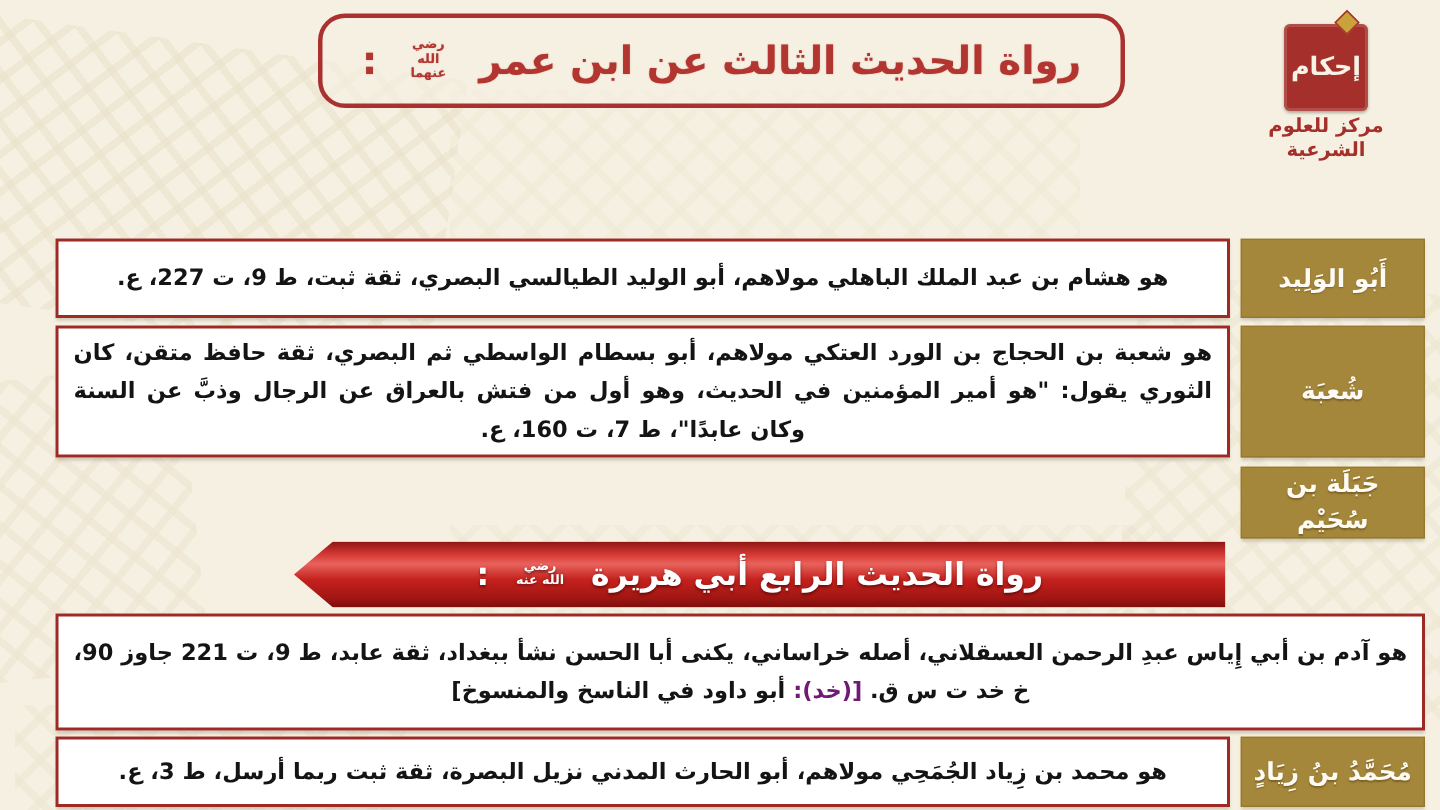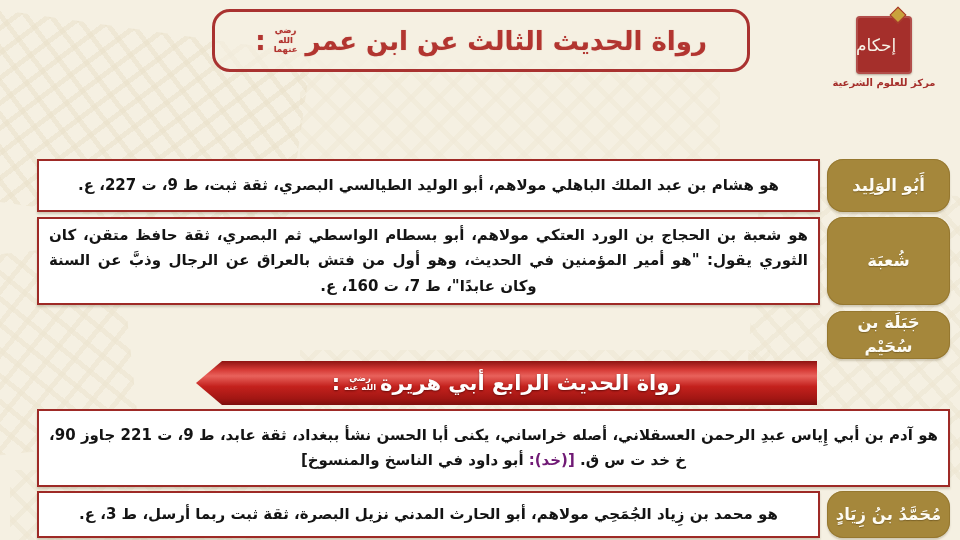--- a/index.html
+++ b/index.html
@@ -37,59 +37,58 @@
     position:absolute;left:212px;top:9px;width:532px;height:57px;
     border:3px solid #A93230;border-radius:18px;
     display:flex;align-items:center;justify-content:center;
     color:#B23530;font-weight:bold;font-size:26px;
     z-index:2;background:rgba(245,240,226,.6);
     text-shadow:0 0 1px rgba(178,53,48,.4);
   }
   .honorific{
     display:inline-block;width:34px;font-size:8.5px;line-height:1.1;
     text-align:center;vertical-align:middle;font-weight:bold;
-    margin:0 3px;
+    margin:0 17px;
   }
 
   
   .logo{
     position:absolute;top:16px;left:auto;right:auto;
     right:24px;width:104px;text-align:center;z-index:2;
   }
   .logo-box{
     width:56px;height:58px;margin:0 auto;
     background:#A52F2B;border-radius:4px;
-    display:flex;align-items:center;justify-content:flex-end;
-    color:#F7F2E6;font-weight:normal;font-size:17px;
+    display:flex;align-items:center;justify-content:center;
+    color:#F7F2E6;font-weight:bold;font-size:17px;
     box-shadow:inset 0 0 0 2px rgba(255,255,255,.15), 0 1px 2px rgba(90,70,50,.4);
     position:relative;
   }
   .logo-dome{
     position:absolute;top:-7px;right:8px;width:10px;height:10px;
     background:#C9A23C;border:1px solid #A52F2B;
     transform:rotate(45deg);
   }
   .logo-sub{
-    margin-top:3px;color:#A52F2B;font-size:10px;font-weight:bold;line-height:1.2;
+    margin-top:3px;color:#A52F2B;font-size:13px;font-weight:bold;line-height:1.2;
   }
 
   
   .row{
     position:absolute;right:10px;left:37px;
     display:flex;gap:7px;z-index:2;
   }
   .name-box{
     flex:0 0 123px;
     background:#A5873B;
     display:flex;align-items:center;justify-content:center;
     color:#FDFBF3;font-weight:bold;font-size:16.5px;line-height:1.45;
     text-align:center;padding:2px 4px;box-sizing:border-box;
     text-shadow:0 1px 1px rgba(80,60,20,.45);
     box-shadow:inset 0 0 0 1px rgba(140,110,40,.6), 0 2px 2px rgba(140,130,100,.35);
-    border-radius:16px;
   }
   .bio-box{
     flex:1 1 auto;
     background:#FFFFFF;
     border:2.5px solid #9E2A26;
     display:flex;align-items:center;justify-content:center;
     padding:2px 10px;box-sizing:border-box;
     box-shadow:0 2px 2px rgba(140,130,100,.35);
   }
   .bio{

